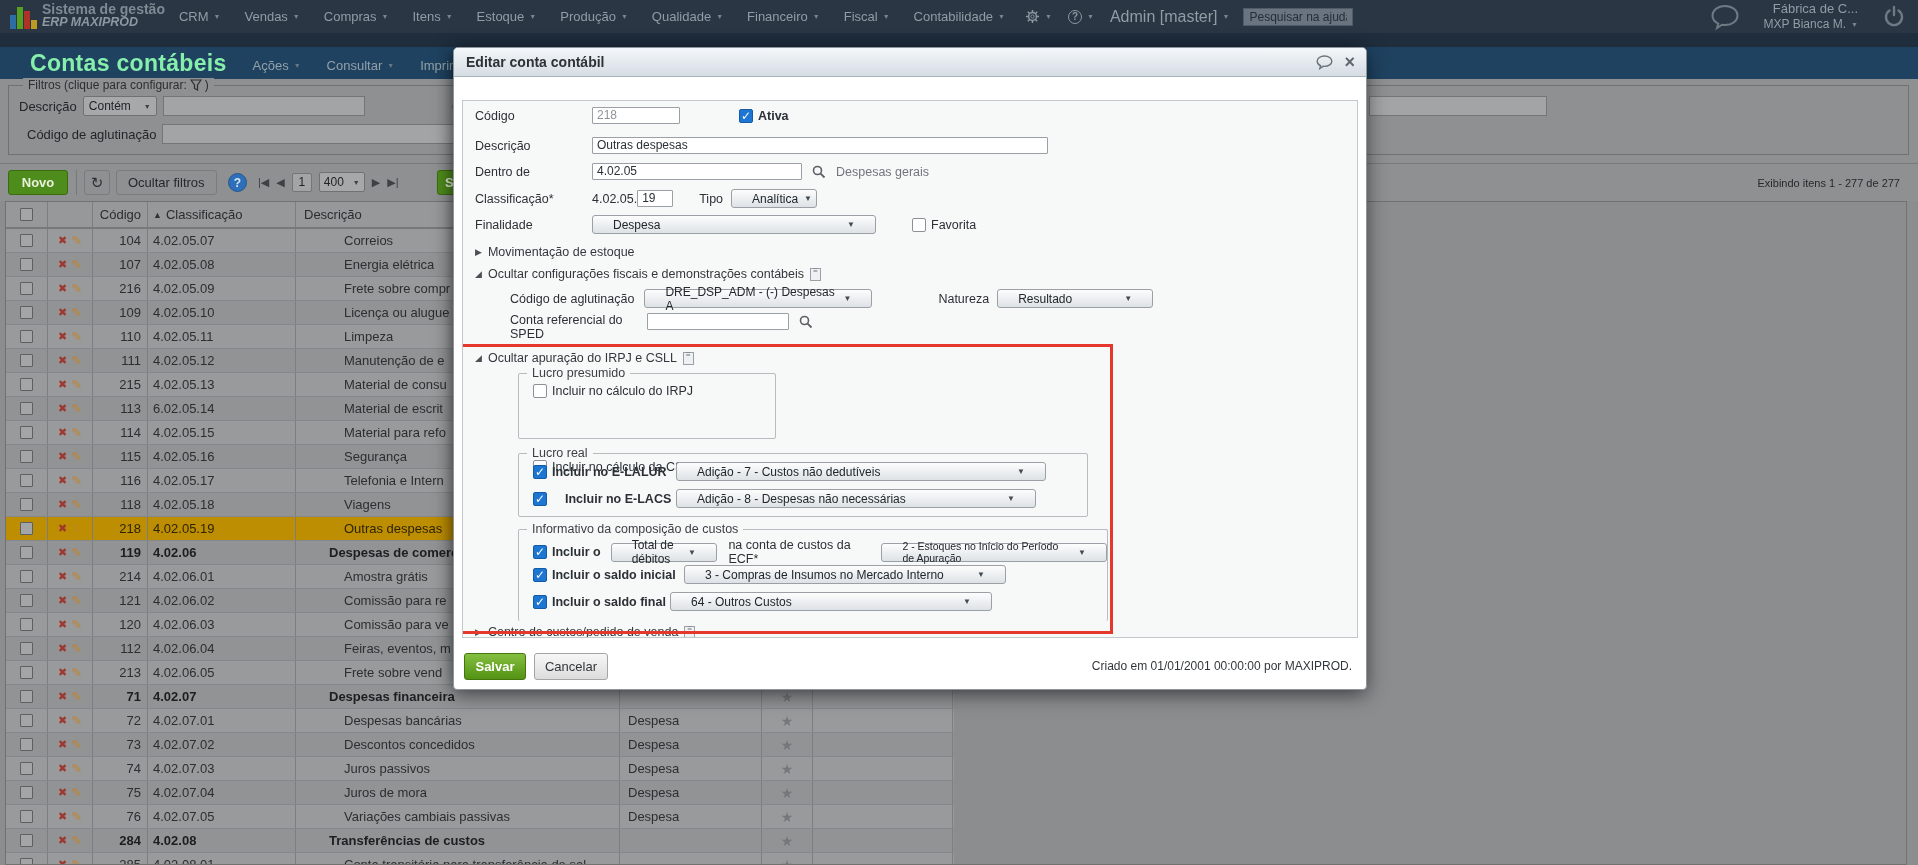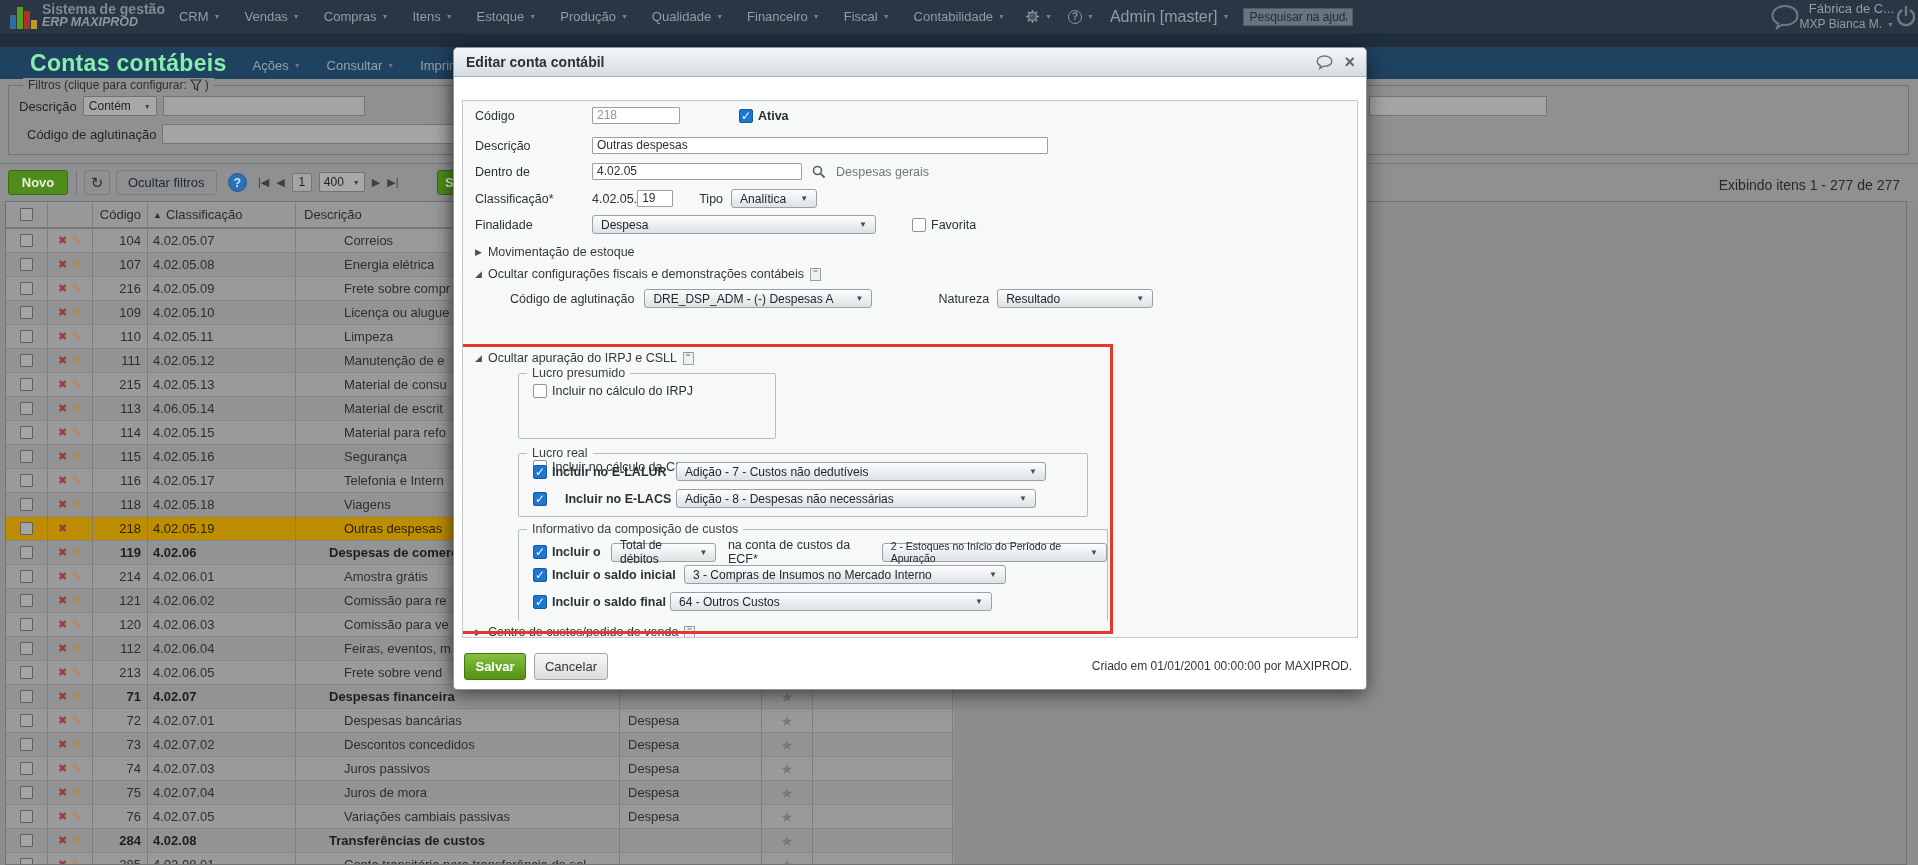--- a/index.html
+++ b/index.html
@@ -21,21 +21,21 @@
   .logo-t2 { font-size:12.5px; color:#8d98a2; font-weight:bold; font-style:italic; }
   .menu { display:flex; align-items:center; gap:24px; font-size:13px; }
   .menu-item { display:flex; align-items:center; gap:5px; cursor:pointer; white-space:nowrap; }
   .caret { font-size:7px; color:#76markdown8491; color:#768491; line-height:1; }
   .tb-icons { display:flex; align-items:center; gap:16px; margin-left:20px; }
   .help-circle { width:14px; height:14px; border:1.5px solid #8d98a2; border-radius:50%;
                  font-size:10px; font-weight:bold; text-align:center; line-height:12px; color:#8d98a2; }
   .tb-search { width:110px; height:18px; background:#6a7480; border:1px solid #515b67;
                color:#1f2933; font-size:12px; padding:0 5px; margin-left:14px; }
   .tb-search::placeholder { color:#242e38; opacity:1; }
-  .tb-right { margin-left:auto; display:flex; align-items:center; gap:0; }
+  .tb-right { margin-left:auto; display:flex; align-items:center; gap:24px; padding-right:12px; }
   .tb-user { text-align:right; line-height:1.25; }
   .tb-user-l1 { font-size:13px; }
   .tb-user-l2 { font-size:12px; display:flex; align-items:center; gap:5px; justify-content:flex-end; }
 
   
   .subbar { position:absolute; left:0; top:33px; width:100%; height:14px; background:#1f2d3c; }
   .titlebar { position:absolute; left:0; top:47px; width:100%; height:32px; background:#1f4260;
               display:flex; align-items:center; }
   .page-title { font-size:23px; font-weight:bold; color:#86efac; margin:0 26px 0 30px; letter-spacing:.3px; }
   .page-menu { display:flex; align-items:center; gap:26px; font-size:13px; color:#93a0a9; margin-top:4px; }
@@ -73,21 +73,21 @@
                line-height:19px; border:1px solid #24578f; }
   .pager { position:absolute; left:258px; top:8px; display:flex; align-items:center; gap:7px; }
   .pg-ic { font-size:11px; color:#3d4144; }
   .pg-input { width:20px; height:19px; background:#a2a4a6; border:1px solid #737577; border-radius:2px;
               font-size:12px; color:#1f2123; text-align:center; line-height:17px; }
   .pg-select { width:46px; height:20px; background:#a6a8aa; border:1px solid #6f7173; border-radius:2px;
                font-size:12px; color:#1f2123; display:flex; align-items:center; justify-content:space-between; padding:0 4px; }
   .btn-green-cut { position:absolute; left:437px; top:6px; width:40px; height:25px; background:#4e8c1b;
                    border:1px solid #3c6b10; border-radius:3px; color:#e9f1dd; font-weight:bold; font-size:13px;
                    padding-left:7px; line-height:23px; }
-  .exibindo { position:absolute; right:18px; top:13px; font-size:14px; color:#27292b; }
+  .exibindo { position:absolute; right:18px; top:13px; font-size:11px; color:#27292b; }
 
   
   .grid { position:absolute; left:5px; top:201px; width:1902px; height:664px; border:1px solid #6f7173;
           overflow:hidden; background:#8b8d8f; }
   .ghead { display:flex; height:27px; background:#96989a; border-bottom:2px solid #76787a;
            font-size:13px; color:#2a2c2e; align-items:center; width:948px; }
   .gcell { height:100%; border-right:1px solid #7c7e80; display:flex; align-items:center; overflow:hidden; }
   .c-cb   { width:42px;  justify-content:center; }
   .c-ic   { width:45px;  justify-content:center; gap:4px; }
   .c-code { width:55px;  justify-content:flex-end; padding-right:6px; }
@@ -122,21 +122,21 @@
   .mbody { position:relative; height:612px; }
   .mpanel { position:absolute; left:8px; right:8px; top:23px; height:538px; background:#f7f9f9;
             border:1px solid #c3c8cc; overflow:hidden; }
   .prow { position:absolute; display:flex; align-items:center; font-size:12.5px; color:#2b3035; }
   .mlabel { width:117px; }
   .minput { height:17px; border:1px solid #9aa0a5; background:#fff; font-size:12px; color:#2b3035;
             padding:0 4px; border-radius:1px; }
   .minput.disabled { color:#8e9397; }
   .msel { height:19px; border:1px solid #9aa0a5; border-radius:3px;
           background:linear-gradient(#fdfdfd,#dde2e6); font-size:12px; color:#22272c;
-          display:flex; align-items:center; padding:0 8px; }
+          display:flex; align-items:center; padding:0 20px; }
   .msel .sel-caret { margin-left:auto; padding-left:6px; font-size:8px; color:#44494e; }
   .mcb { width:14px; height:14px; border:1px solid #8b9196; background:#fff; border-radius:2px;
          flex:none; position:relative; }
   .mcb.checked { background:#1d76d2; border-color:#145ba6; }
   .mcb.checked::after { content:"✓"; position:absolute; left:1px; top:-1px; color:#fff;
                         font-size:12px; font-weight:bold; }
   .cb-label { margin-left:5px; }
   .sec-tri { font-size:9px; color:#4a5055; margin-right:6px; }
   .sec-title { color:#33383d; }
   .doc-ic { color:#6f767c; font-size:11px; margin-left:6px; border:1px solid #9aa0a5; background:#eef1f3;
@@ -460,21 +460,21 @@
       </div>
       <div class="grow alt">
         <div class="gcell c-cb">
           <span class="rw-cb"></span>
         </div>
         <div class="gcell c-ic">
           <span class="ic-x">✖</span>
           <span class="ic-pencil">✎</span>
         </div>
         <div class="gcell c-code">113</div>
-        <div class="gcell c-clas">4.06.05.14</div>
+        <div class="gcell c-clas">6.02.05.14</div>
         <div class="gcell c-desc desc-child">Material de escrit</div>
         <div class="gcell c-fin"></div>
         <div class="gcell c-star">
           <span class="ic-star">★</span>
         </div>
         <div class="gcell c-ext"></div>
       </div>
       <div class="grow">
         <div class="gcell c-cb">
           <span class="rw-cb"></span>
@@ -883,20 +883,35 @@
         </span>
         <span style="width:66px"></span>
         <span>Natureza</span>
         <span style="width:8px"></span>
         <span class="msel" style="width:156px">
           <span>Resultado</span>
           <span class="sel-caret">▼</span>
         </span>
       </div>
 
+      <div class="prow" style="left:47px; top:212px; align-items:flex-start;">
+        <span style="width:127px; line-height:1.15;">
+          <span>
+            <span>Conta referencial do</span><br>
+            <span>SPED</span>
+          </span>
+        </span>
+        <span style="width:10px"></span>
+        <span class="minput" style="width:142px"></span>
+        <span style="width:10px"></span>
+        <svg width="14" height="14" viewBox="0 0 14 14" style="margin-top:2px">
+          <circle cx="5.5" cy="5.5" r="4" fill="none" stroke="#5a6066" stroke-width="1.6"></circle>
+          <line x1="8.6" y1="8.6" x2="12.5" y2="12.5" stroke="#5a6066" stroke-width="1.8"></line>
+        </svg>
+      </div>
 
       <div class="redbox"></div>
 
       <div class="prow" style="left:12px; top:250px;">
         <span class="sec-tri">◢</span>
         <span class="sec-title">Ocultar apuração do IRPJ e CSLL</span>
         <span class="doc-ic">≡</span>
       </div>
 
       <div class="mfieldset" style="left:55px; top:272px; width:258px; height:66px;">

